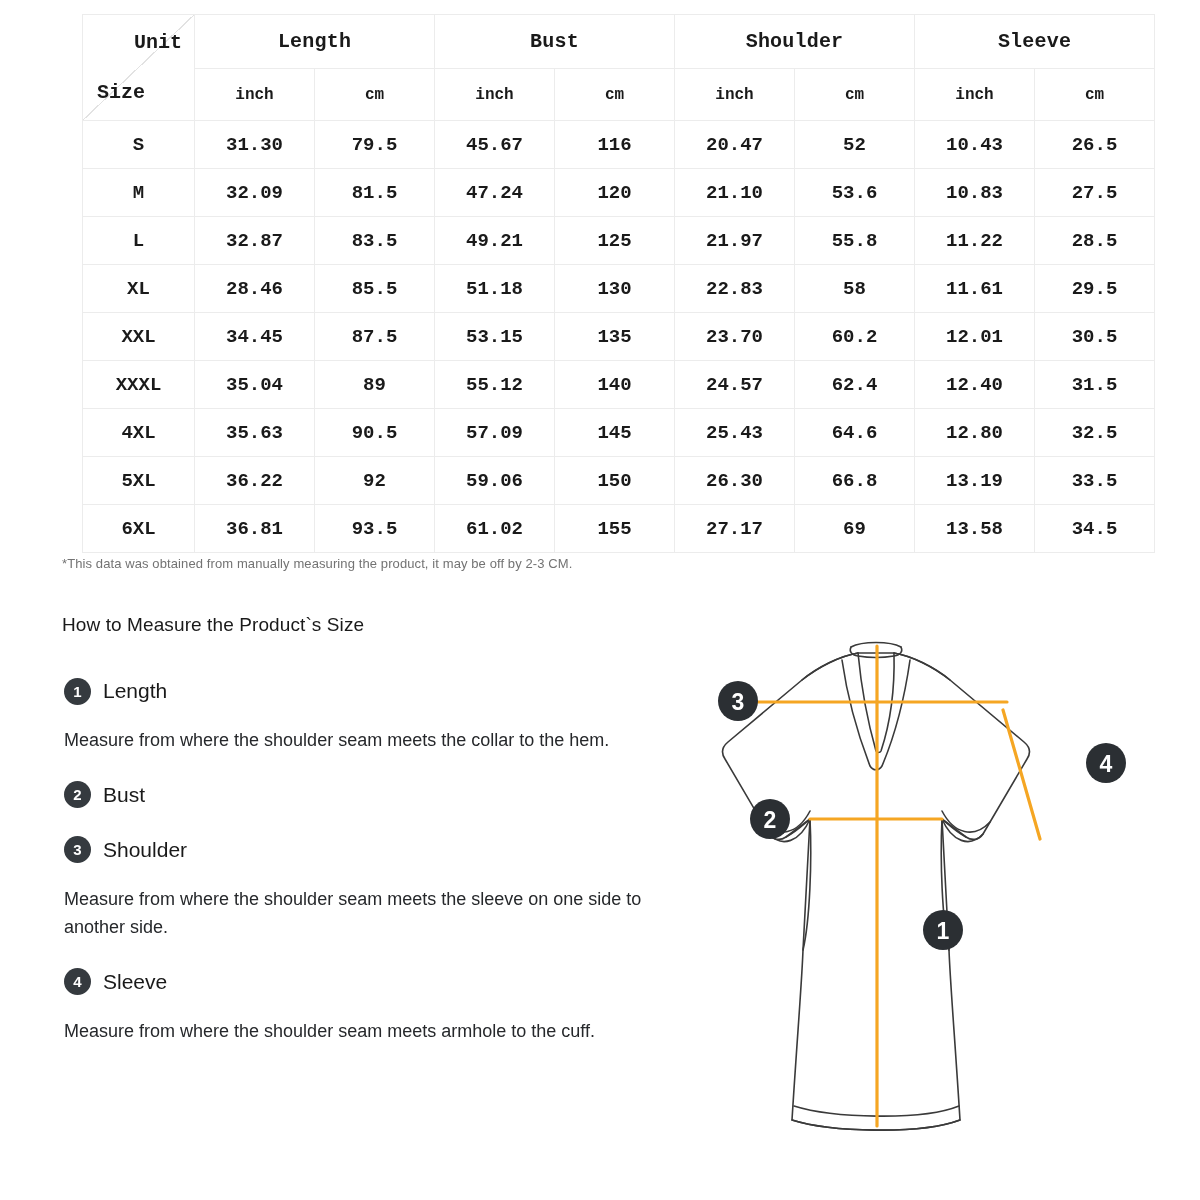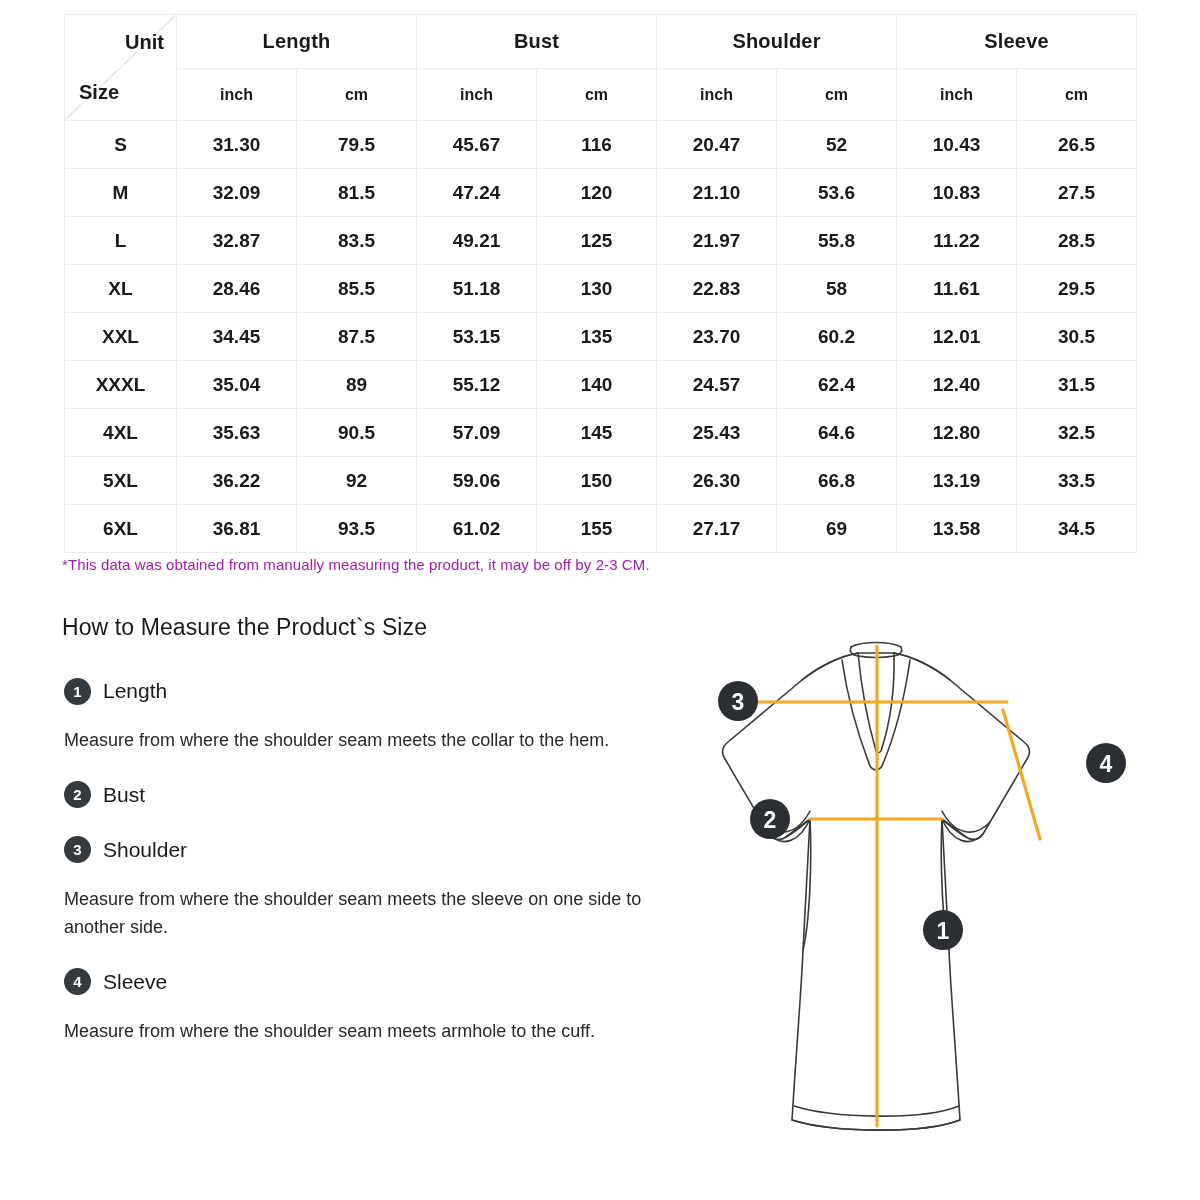--- a/index.html
+++ b/index.html
@@ -12,21 +12,22 @@
     overflow: hidden;
   }
   .page { position: relative; width: 1200px; height: 1200px; }
 
   
   .table-wrap { position: absolute; left: 64px; top: 14px; width: 1072px; }
   table.size-table {
     width: 1072px;
     border-collapse: collapse;
     table-layout: fixed;
-    font-family: Liberation Sans, sans-serif;
+    font-family: Liberation Mono, monospace;
+    margin-left: 18px;
   }
   table.size-table td, table.size-table th {
     border: 1px solid #ececec;
     text-align: center;
     vertical-align: middle;
     font-weight: bold;
     color: #1a1a1a;
   }
   .col-size { width: 112px; }
   .col-val  { width: 120px; }
@@ -54,27 +55,27 @@
     position: absolute; right: 12px; top: 16px;
     font-size: 20px; font-weight: bold;
   }
   th.corner .size-lbl {
     position: absolute; left: 14px; bottom: 16px;
     font-size: 20px; font-weight: bold;
   }
 
   .footnote {
     position: absolute; left: 62px; top: 556px;
-    font-size: 15px; color: #a21caf; letter-spacing: .1px;
+    font-size: 13px; color: #737373; letter-spacing: .1px;
   }
 
   
   .how-title {
     position: absolute; left: 62px; top: 614px;
-    font-size: 23px; font-weight: normal; color: #1a1a1a;
+    font-size: 19px; font-weight: normal; color: #1a1a1a;
     letter-spacing: .1px;
   }
 
   
   .measure-list { position: absolute; left: 64px; top: 676px; width: 590px; }
   .measure-item { margin-bottom: 25px; }
   .m-head { display: flex; align-items: center; gap: 12px; height: 30px; }
   .badge {
     width: 27px; height: 27px; border-radius: 50%;
     background: #353a3f; color: #ffffff;

